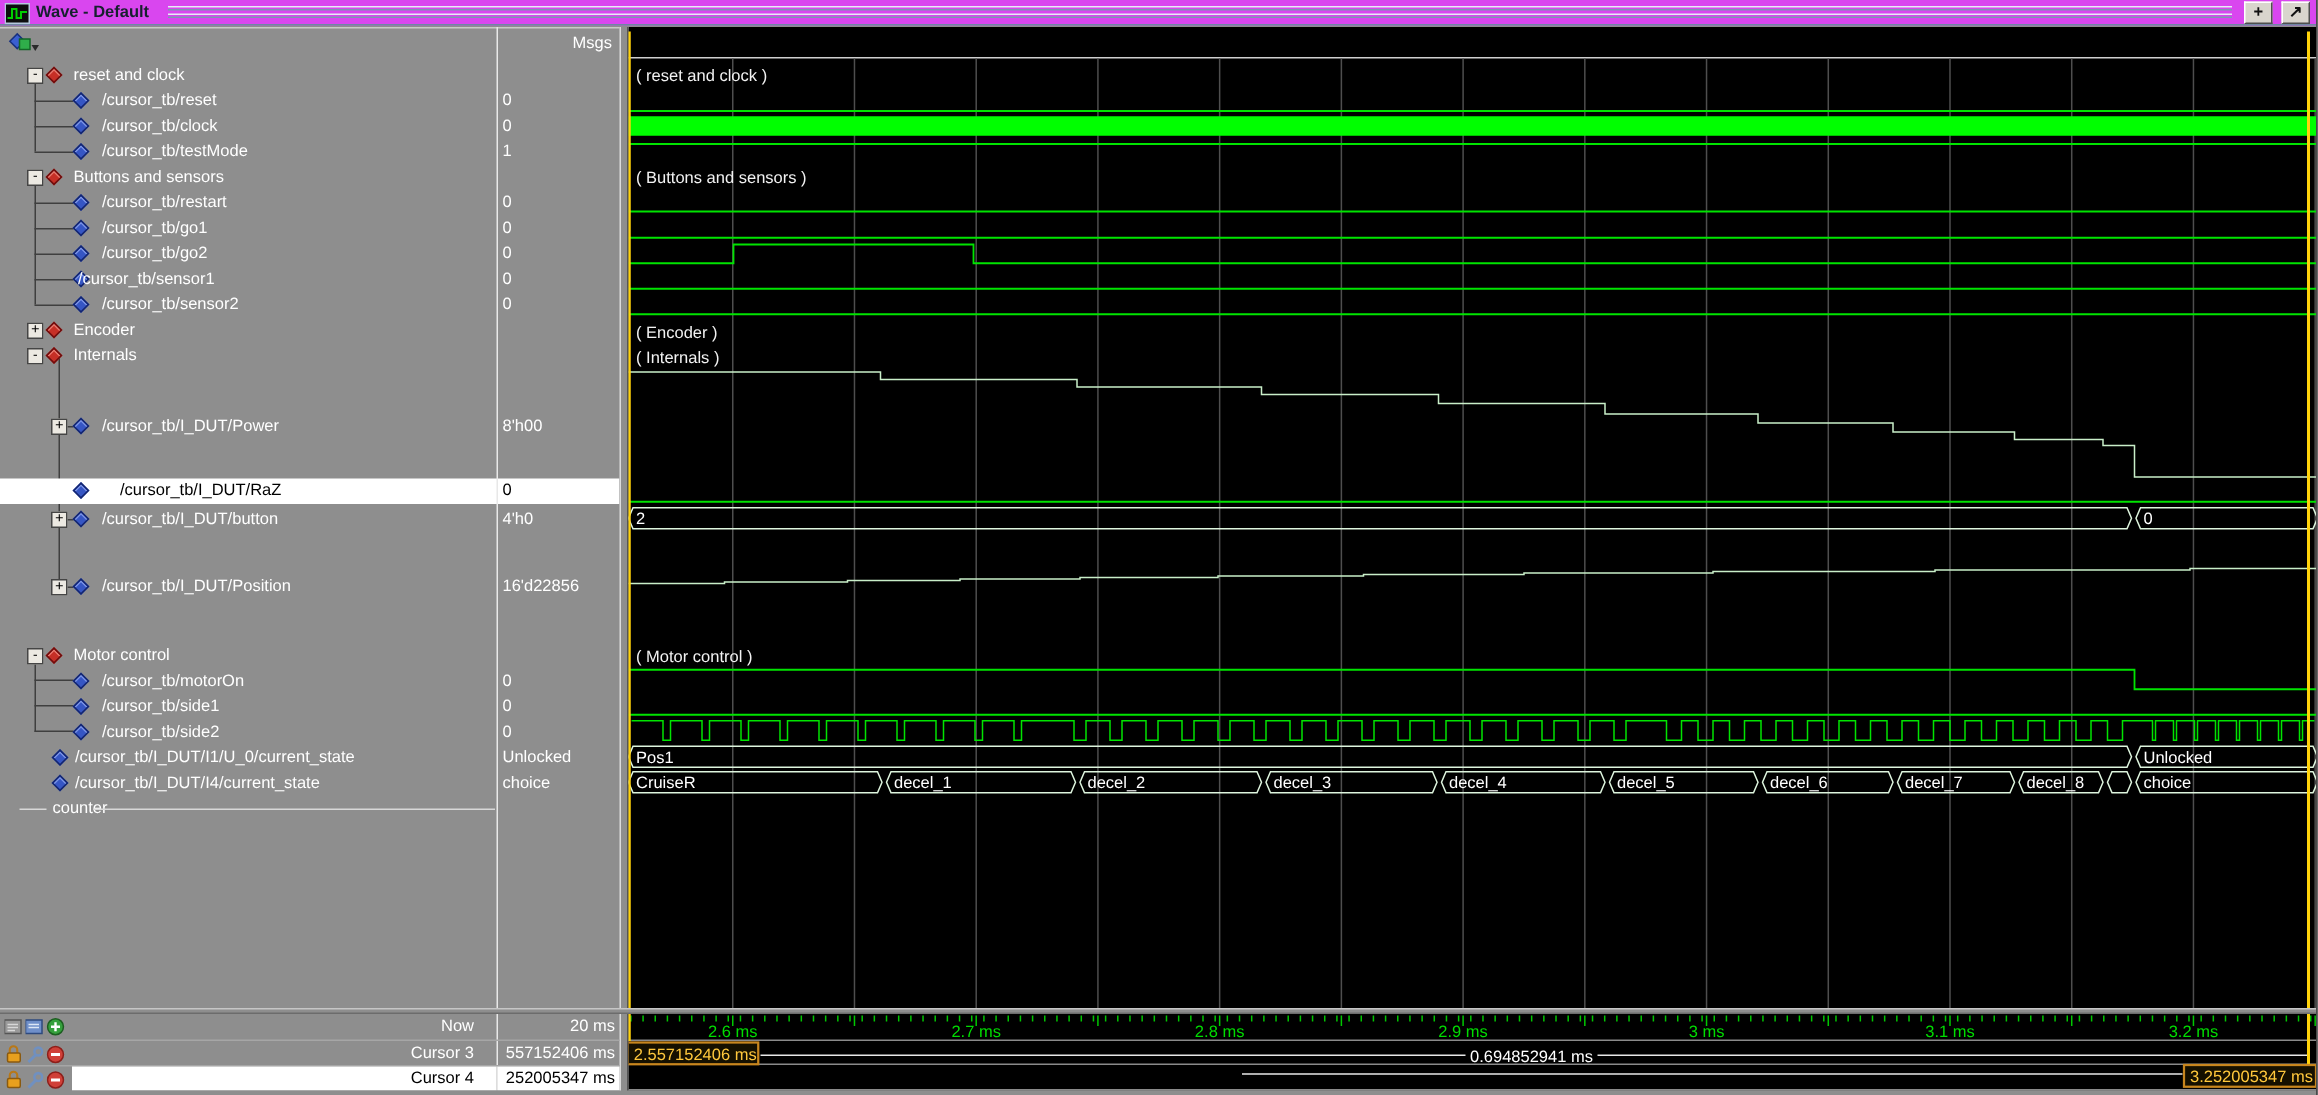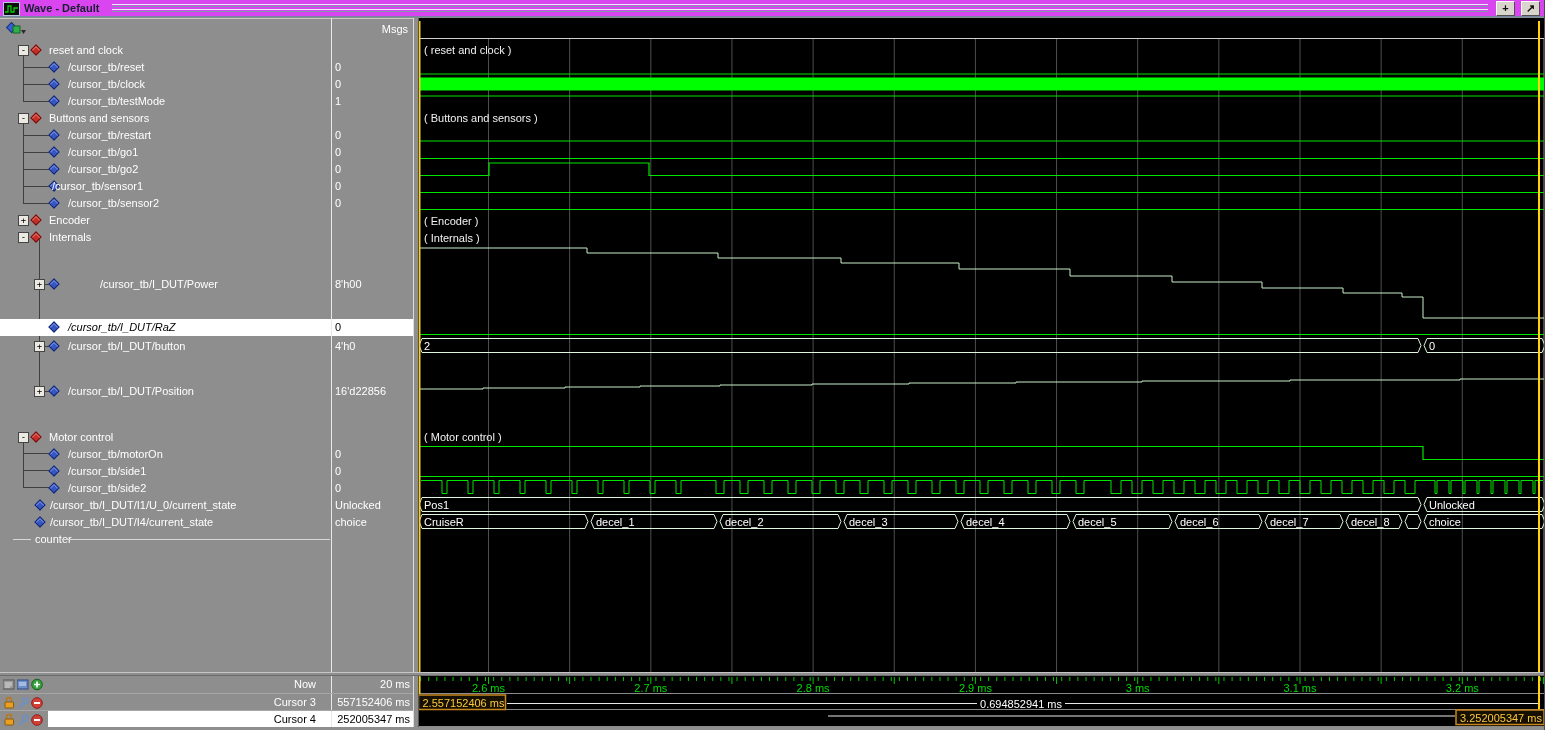--- a/index.html
+++ b/index.html
@@ -156,26 +156,26 @@
         <div class="tlabel" style="left:49px;">Encoder</div>
       </div>
       <div class="trow" style="top:191px;">
         <div class="ebox" style="left:18px;">-</div>
         <div class="dia red" style="left:32px;"></div>
         <div class="tlabel" style="left:49px;">Internals</div>
       </div>
       <div class="trow" style="top:238px;">
         <div class="ebox" style="left:34px;">+</div>
         <div class="dia blue" style="left:50px;"></div>
-        <div class="tlabel" style="left:68px;margin-left:32px;">/cursor_tb/I_DUT/Power</div>
+        <div class="tlabel" style="left:68px;">/cursor_tb/I_DUT/Power</div>
         <div class="tval" style="">8'h00</div>
       </div>
       <div class="trow sel" style="top:281px;">
         <div class="dia blue" style="left:50px;"></div>
-        <div class="tlabel" style="left:68px;font-style:italic;">/cursor_tb/I_DUT/RaZ</div>
+        <div class="tlabel" style="left:80px;">/cursor_tb/I_DUT/RaZ</div>
         <div class="tval" style="">0</div>
       </div>
       <div class="trow" style="top:300px;">
         <div class="ebox" style="left:34px;">+</div>
         <div class="dia blue" style="left:50px;"></div>
         <div class="tlabel" style="left:68px;">/cursor_tb/I_DUT/button</div>
         <div class="tval" style="">4'h0</div>
       </div>
       <div class="trow" style="top:345px;">
         <div class="ebox" style="left:34px;">+</div>

